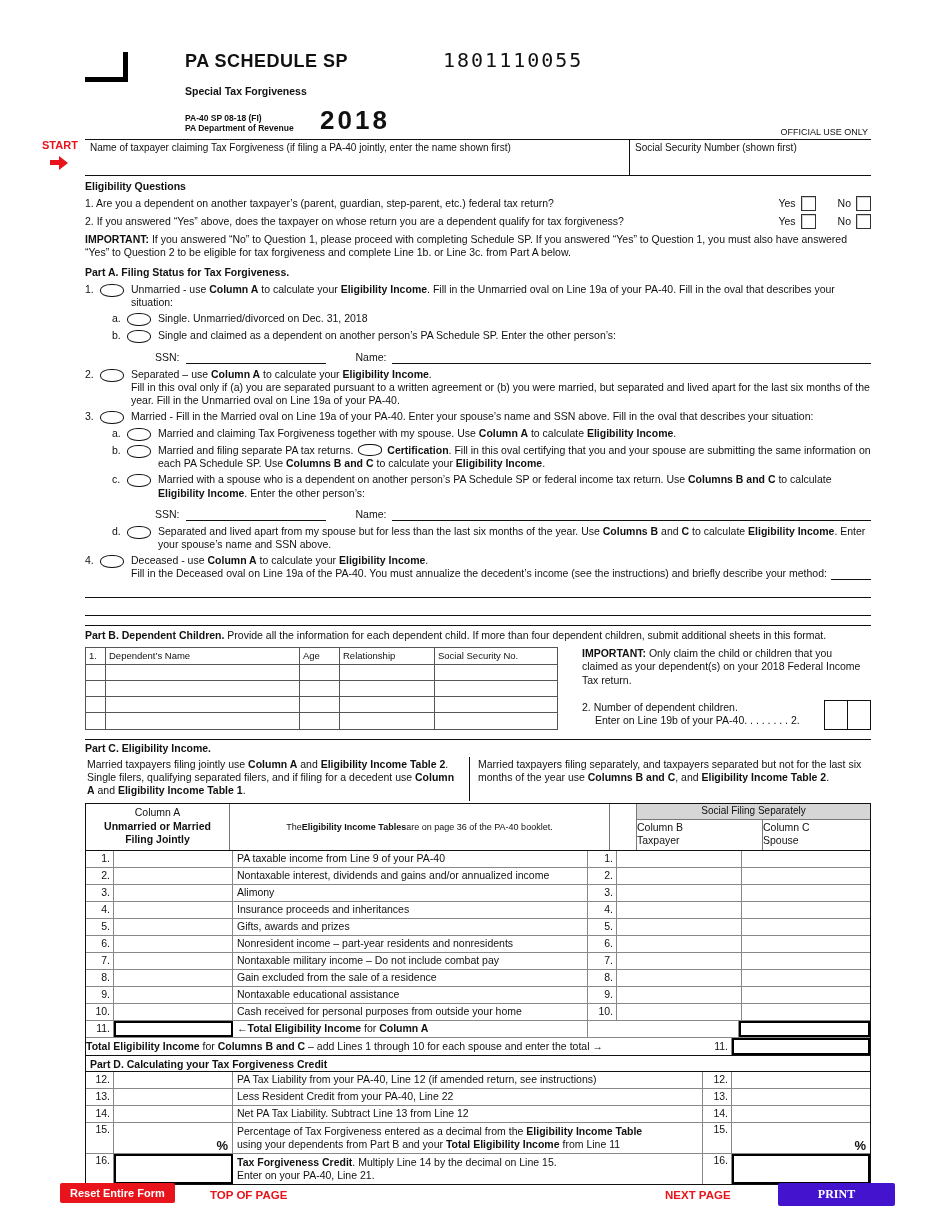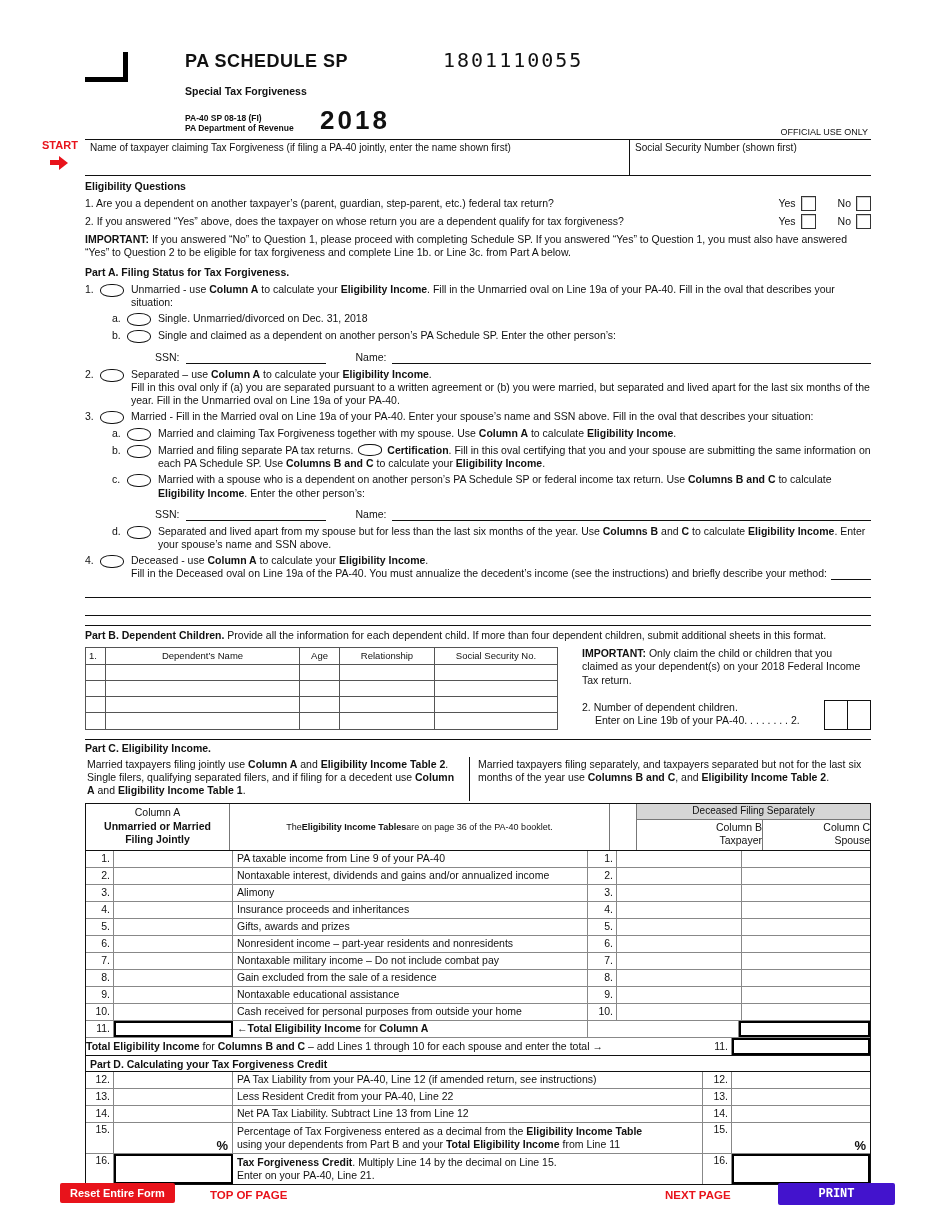--- a/index.html
+++ b/index.html
@@ -55,21 +55,21 @@
   .uline.w2{flex:1}
   .method-row{display:flex;align-items:flex-end}
   .method-row .fill{flex:1;border-bottom:1px solid #111;margin-left:4px;height:12px}
   .writein{height:17px;border-bottom:1px solid #111}
   
   .rule{border-top:1px solid #111;margin-top:9px}
   .pb-head{margin-top:3px}
   .pb-wrap{display:flex;margin:5px 0 7px}
   .dep-table{border-collapse:collapse;table-layout:fixed;width:472px;flex:none}
   .dep-table th,.dep-table td{border:1px solid #555;font-weight:normal;font-size:9.5px;padding:0 3px;height:14px;overflow:hidden}
-  .dep-table th{text-align:center}
+  .dep-table th{text-align:left}
   .dep-table th.l{text-align:left}
   .pb-right{flex:1;padding-left:24px}
   .pb-imp{margin-bottom:12px}
   .pb-count{display:flex;align-items:center}
   .pb-count-text{flex:1}
   .pb-count-text .ind{padding-left:13px}
   .count-boxes{display:flex;flex:none;margin-top:1px}
   .cbox{width:22px;height:28px;border:1px solid #111;background:#fff}
   .cbox+.cbox{border-left:none}
   
@@ -79,21 +79,21 @@
   .pc-right{flex:1;padding:1px 2px 4px 8px}
   .big-grid{border:1px solid #111;margin-top:2px}
   .pch{display:flex;border-bottom:1px solid #111;height:46px}
   .pch-a{width:143px;border-right:1px solid #777;text-align:center;padding-top:2px}
   .pch-a .sub{font-weight:bold;margin-top:1px;padding:0 6px}
   .pch-desc{width:351px;border-right:1px solid #777;display:flex;align-items:center;justify-content:center;
             font-size:9px;text-align:center;padding:0 14px}
   .pch-n2{width:26px;border-right:1px solid #777}
   .pch-mfs{flex:1;display:flex;flex-direction:column}
   .mfs-bar{background:#d6d6d6;text-align:center;border-bottom:1px solid #777;padding:1px 0;font-size:10px}
-  .mfs-cols{display:flex;flex:1;text-align:right}
+  .mfs-cols{display:flex;flex:1;text-align:left}
   .mfs-b{width:125px;border-right:1px solid #777;padding-top:1px}
   .mfs-c{flex:1;padding-top:1px}
   .pcr{display:flex;border-bottom:1px solid #888;height:16px;line-height:15px}
   .cn1{width:24px;text-align:right;padding-right:3px;border-right:1px solid #888}
   .ca{width:118px;border-right:1px solid #888;background:#fff}
   .cd{width:350px;border-right:1px solid #888;padding-left:4px;overflow:hidden;white-space:nowrap}
   .cn2{width:25px;text-align:right;padding-right:3px;border-right:1px solid #888}
   .cbcell{width:124px;border-right:1px solid #888;background:#fff}
   .cccell{flex:1;background:#fff}
   .heavy{outline:2px solid #000;outline-offset:-2px}
@@ -115,21 +115,21 @@
   .dn2{width:25px;text-align:right;padding-right:3px;border-left:1px solid #888;border-right:1px solid #888}
   .db{width:138px;position:relative;background:#fff}
   .pct-sign{position:absolute;right:4px;bottom:1px;font-weight:bold;font-size:13px}
   
   .footer{position:absolute;top:1183px;left:0;width:950px;height:28px}
   .btn-reset{position:absolute;left:60px;top:0;background:#e8131b;color:#fff;border:none;border-radius:2px;
              font-family:inherit;font-weight:bold;font-size:11px;padding:4px 10px;cursor:pointer}
   .lnk-top{position:absolute;left:210px;top:5px;color:#e8131b;font-weight:bold;font-size:11.5px;cursor:pointer;text-decoration:none}
   .lnk-next{position:absolute;left:665px;top:5px;color:#e8131b;font-weight:bold;font-size:11.5px;cursor:pointer;text-decoration:none}
   .btn-print{position:absolute;left:778px;top:0;width:117px;background:#4313cd;color:#fff;border:none;border-radius:2px;
-             font-family:Liberation Mono, monospace;font-weight:bold;font-size:12px;padding:4px 0;cursor:pointer}
+             font-family:Liberation Serif, serif;font-weight:bold;font-size:12px;padding:4px 0;cursor:pointer}
 </style>
 </head>
 <body>
 
 <div class="page">
 
   <div class="corner-mark"></div>
 
   <div class="hdr-title">
     <div class="t1">PA SCHEDULE SP</div>
@@ -351,21 +351,21 @@
             <div>Column A</div>
             <div class="sub">Unmarried or Married Filing Jointly</div>
           </div>
           <div class="pch-desc">
               <span>The </span>
               <b>Eligibility Income Tables</b>
               <span> are on page 36 of the PA-40 booklet.</span>
             </div>
           <div class="pch-n2"></div>
           <div class="pch-mfs">
-            <div class="mfs-bar">Deceased Filing Separately</div>
+            <div class="mfs-bar">Social Filing Separately</div>
             <div class="mfs-cols">
               <div class="mfs-b">
                 <div>Column B</div>
                 <div>Taxpayer</div>
               </div>
               <div class="mfs-c">
                 <div>Column C</div>
                 <div>Spouse</div>
               </div>
             </div>

